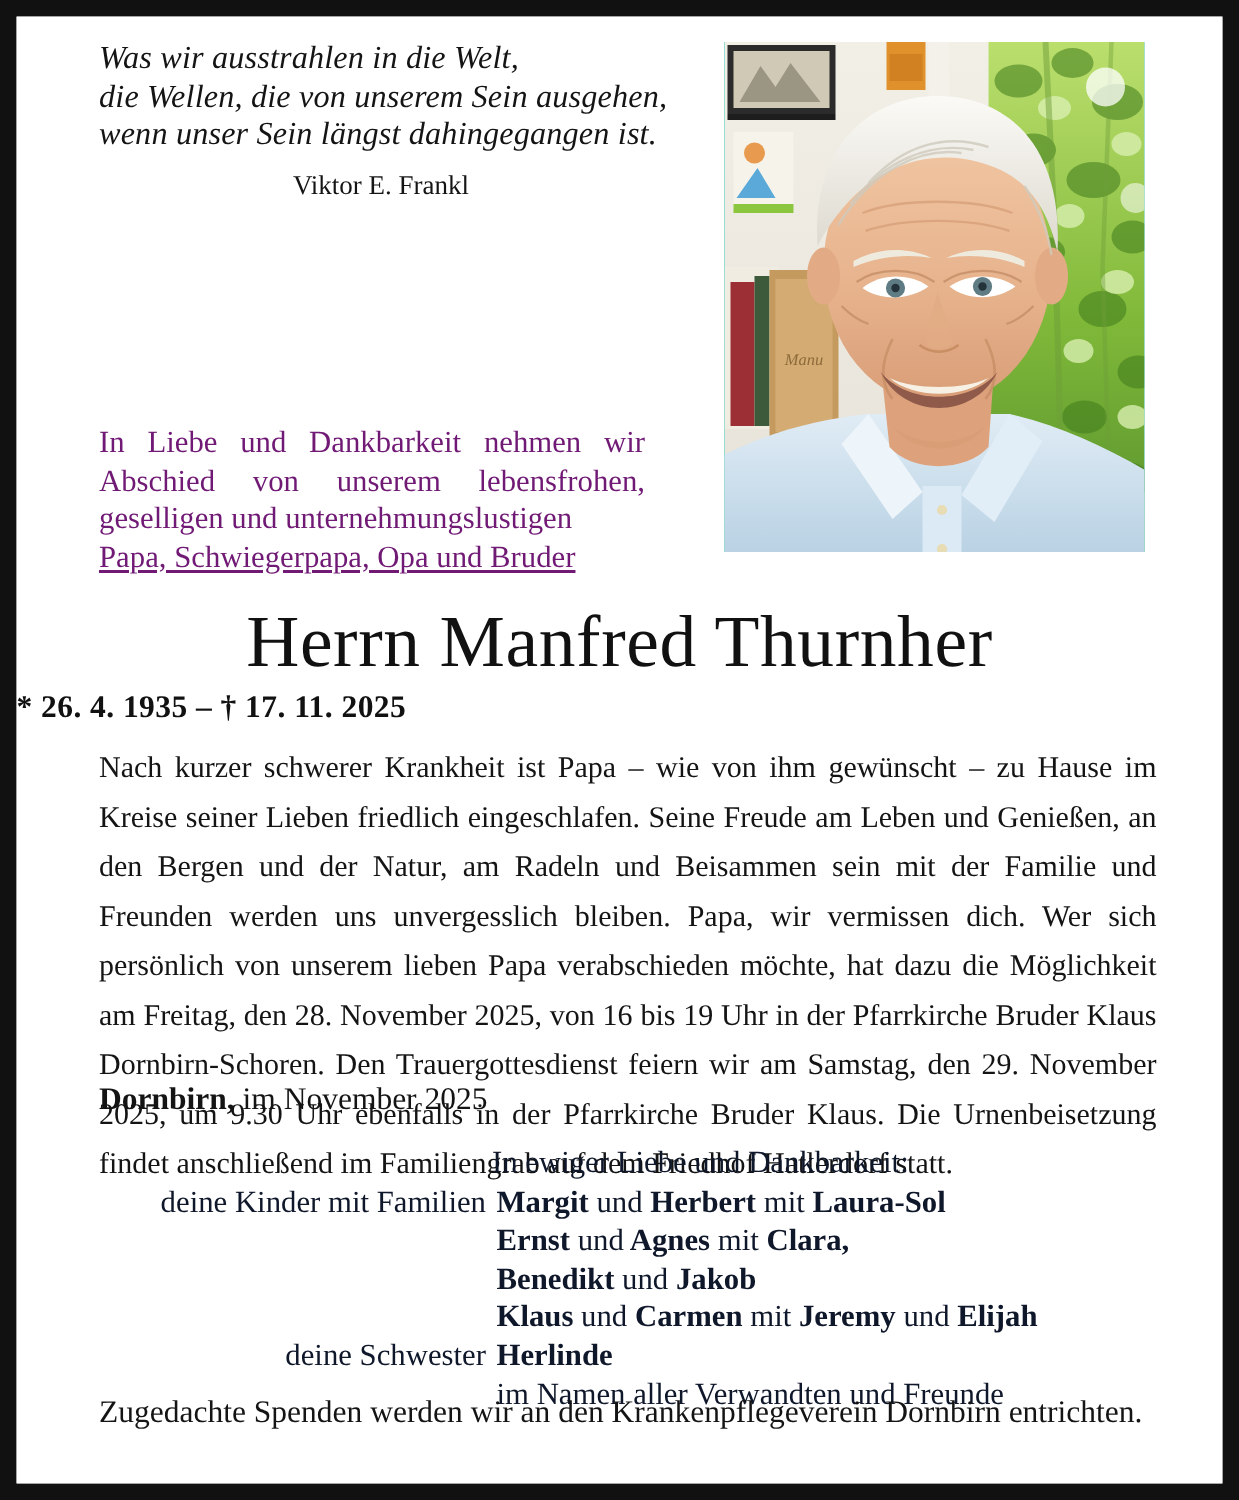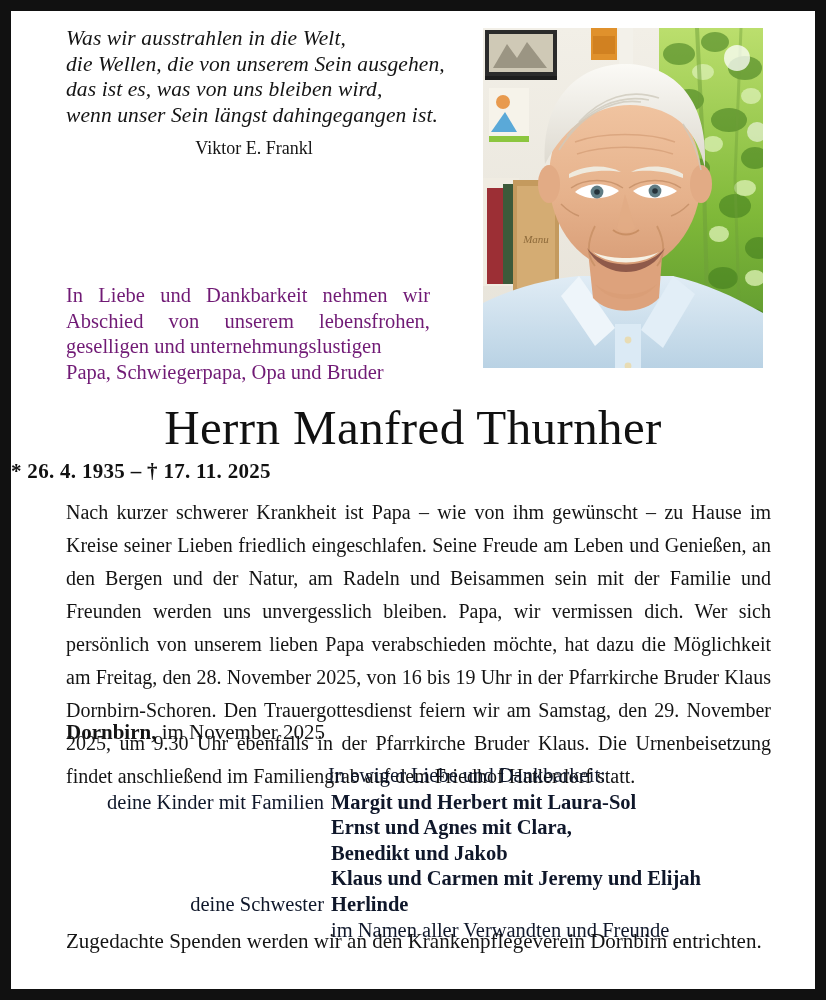--- a/index.html
+++ b/index.html
@@ -71,21 +71,21 @@
     position: absolute;
     left: 55px;
     top: 272px;
     width: 364px;
     font-size: 20.5px;
     line-height: 25.5px;
     text-align: justify;
     text-align-last: left;
     color: #701a75;
   }
-  .intro-last { text-align: center; }
+  .intro-last { text-align: center; text-decoration: underline; }
 
   
   .name {
     position: absolute;
     left: 0;
     right: 0;
     top: 388px;
     text-align: center;
     font-size: 49px;
     line-height: 58px;
@@ -150,21 +150,21 @@
   .fam-label {
     width: 258px;
     text-align: right;
     padding-right: 7px;
     flex: 0 0 auto;
   }
   .fam-names {
     flex: 1 1 auto;
     font-weight: bold;
   }
-  .fam-names .plain { font-weight: bold; }
+  .fam-names .plain { font-weight: normal; }
   .fam-closing {
     margin-left: 265px;
     margin-top: 1px;
   }
 
   
   .donation {
     position: absolute;
     left: 55px;
     top: 918px;
@@ -178,21 +178,20 @@
 </style>
 </head>
 <body>
 
 <div class="notice">
   <div class="sheet">
 
     <div class="quote-block">
       <div class="quote-line">Was wir ausstrahlen in die Welt,</div>
       <div class="quote-line">die Wellen, die von unserem Sein ausgehen,</div>
-      <div class="quote-line">das ist es, was von uns bleiben wird,</div>
       <div class="quote-line">wenn unser Sein längst dahingegangen ist.</div>
       <div class="quote-author">Viktor E. Frankl</div>
     </div>
 
     <div class="photo">
       <svg viewBox="0 0 280 340" preserveAspectRatio="xMidYMid slice">
         <defs>
           <linearGradient id="gWall" x1="0" y1="0" x2="0" y2="1">
             <stop offset="0%" stop-color="#f2efe7"></stop>
             <stop offset="100%" stop-color="#e6e2d8"></stop>

